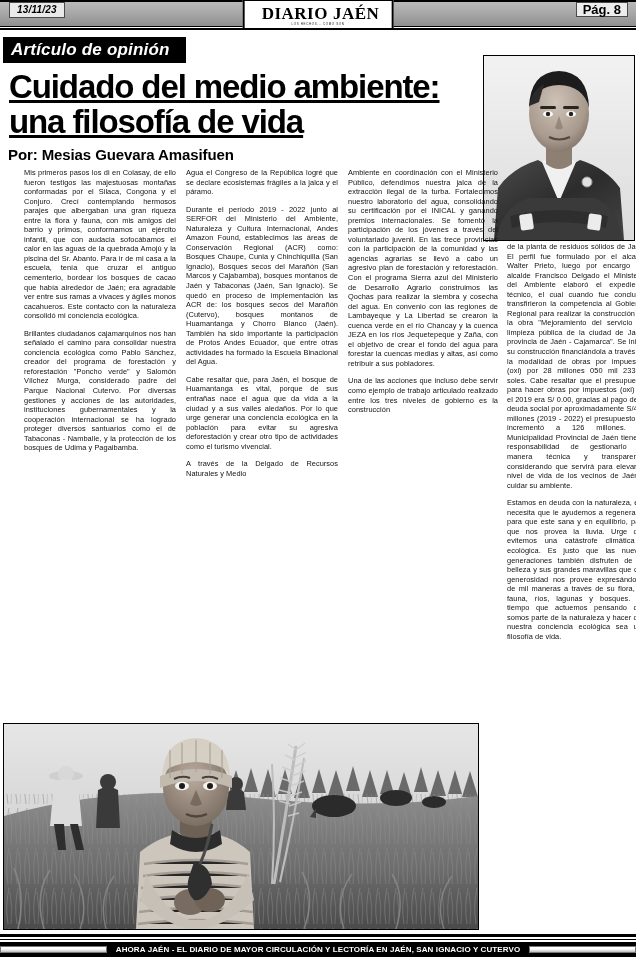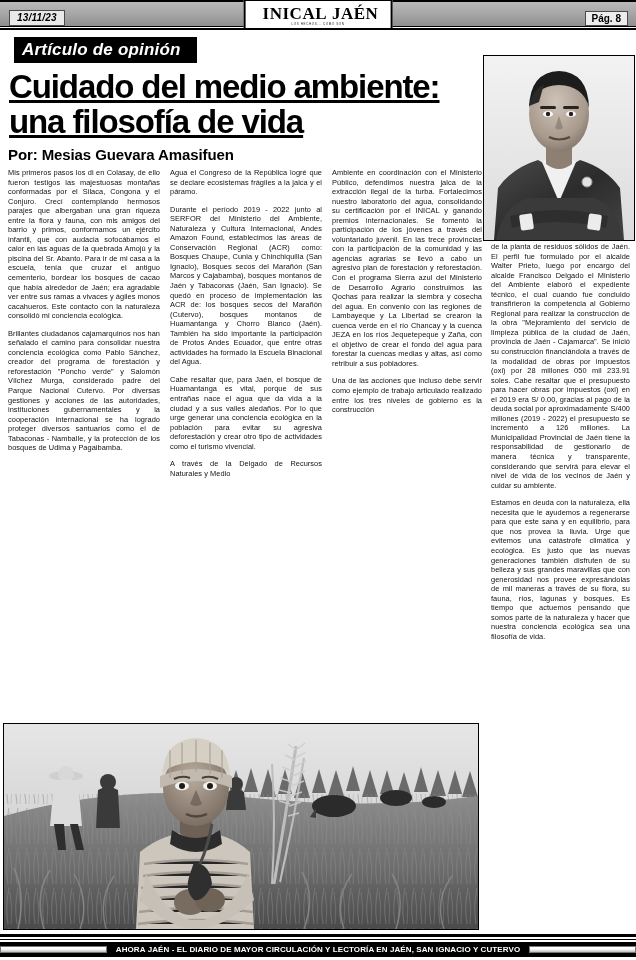--- a/index.html
+++ b/index.html
@@ -17,21 +17,21 @@
   }
 
   
   .masthead {
     position: relative;
     height: 24px;
     background: linear-gradient(to bottom, #b9b9b9 0%, #a8a8a8 45%, #8f8f8f 100%);
     border-top: 2px solid #000;
     border-bottom: 1px solid #000;
     display: flex;
-    align-items: flex-end;
+    align-items: flex-start;
   }
   .masthead::after {
     content: "";
     position: absolute;
     left: 0; right: 0; bottom: -4px;
     height: 2px;
     background: #000;
   }
   .date-chip {
     margin-left: 9px;
@@ -73,30 +73,30 @@
     line-height: 4px;
     letter-spacing: .6px;
     color: #222;
     white-space: nowrap;
   }
   .page-chip {
     position: absolute;
     right: 8px;
     background: #ededed;
     border: 1px solid #4a4a4a;
-    font-size: 10px;
+    font-size: 13px;
     font-weight: bold;
     padding: 1px 6px;
     line-height: 11px;
   }
 
   
   .kicker-wrap {
     margin-top: 10px;
-    padding-left: 14px;
+    padding-left: 3px;
   }
   .kicker {
     display: inline-block;
     background: #000;
     color: #fff;
     font-style: italic;
     font-weight: bold;
     font-size: 17px;
     line-height: 19px;
     padding: 3px 16px 4px 8px;
@@ -142,20 +142,21 @@
     width: 636px;
   }
   .col {
     position: absolute;
     top: 0;
     font-size: 7.4px;
     line-height: 9.55px;
     text-align: justify;
     color: #111;
     letter-spacing: .05px;
+    margin-left: 16px;
   }
   .col p { margin: 0 0 8px 0; }
   .col-1 { left: 8px;   width: 152px; }
   .col-2 { left: 170px; width: 152px; }
   .col-3 { left: 332px; width: 150px; }
   .col-4 { left: 491px; width: 139px; top: 74px; }
 
   
   .main-photo {
     position: absolute;
@@ -204,21 +205,21 @@
   .dash-l { width: 118px; margin-right: 9px; }
   .dash-r { width: 118px; margin-left: 9px; }
 </style>
 </head>
 <body>
 
 <div class="masthead">
   <div class="date-chip">13/11/23</div>
   <div class="brand-plate">
     <div class="brand-title">
-      <span>INICAL</span><span>JAÉN</span>
+      <span>DIARIO</span><span>JAÉN</span>
     </div>
     <div class="brand-sub">LOS HECHOS... COMO SON</div>
   </div>
   <div class="page-chip">Pág. 8</div>
 </div>
 
 <div class="kicker-wrap">
   <div class="kicker">Artículo de opinión</div>
 </div>
 

